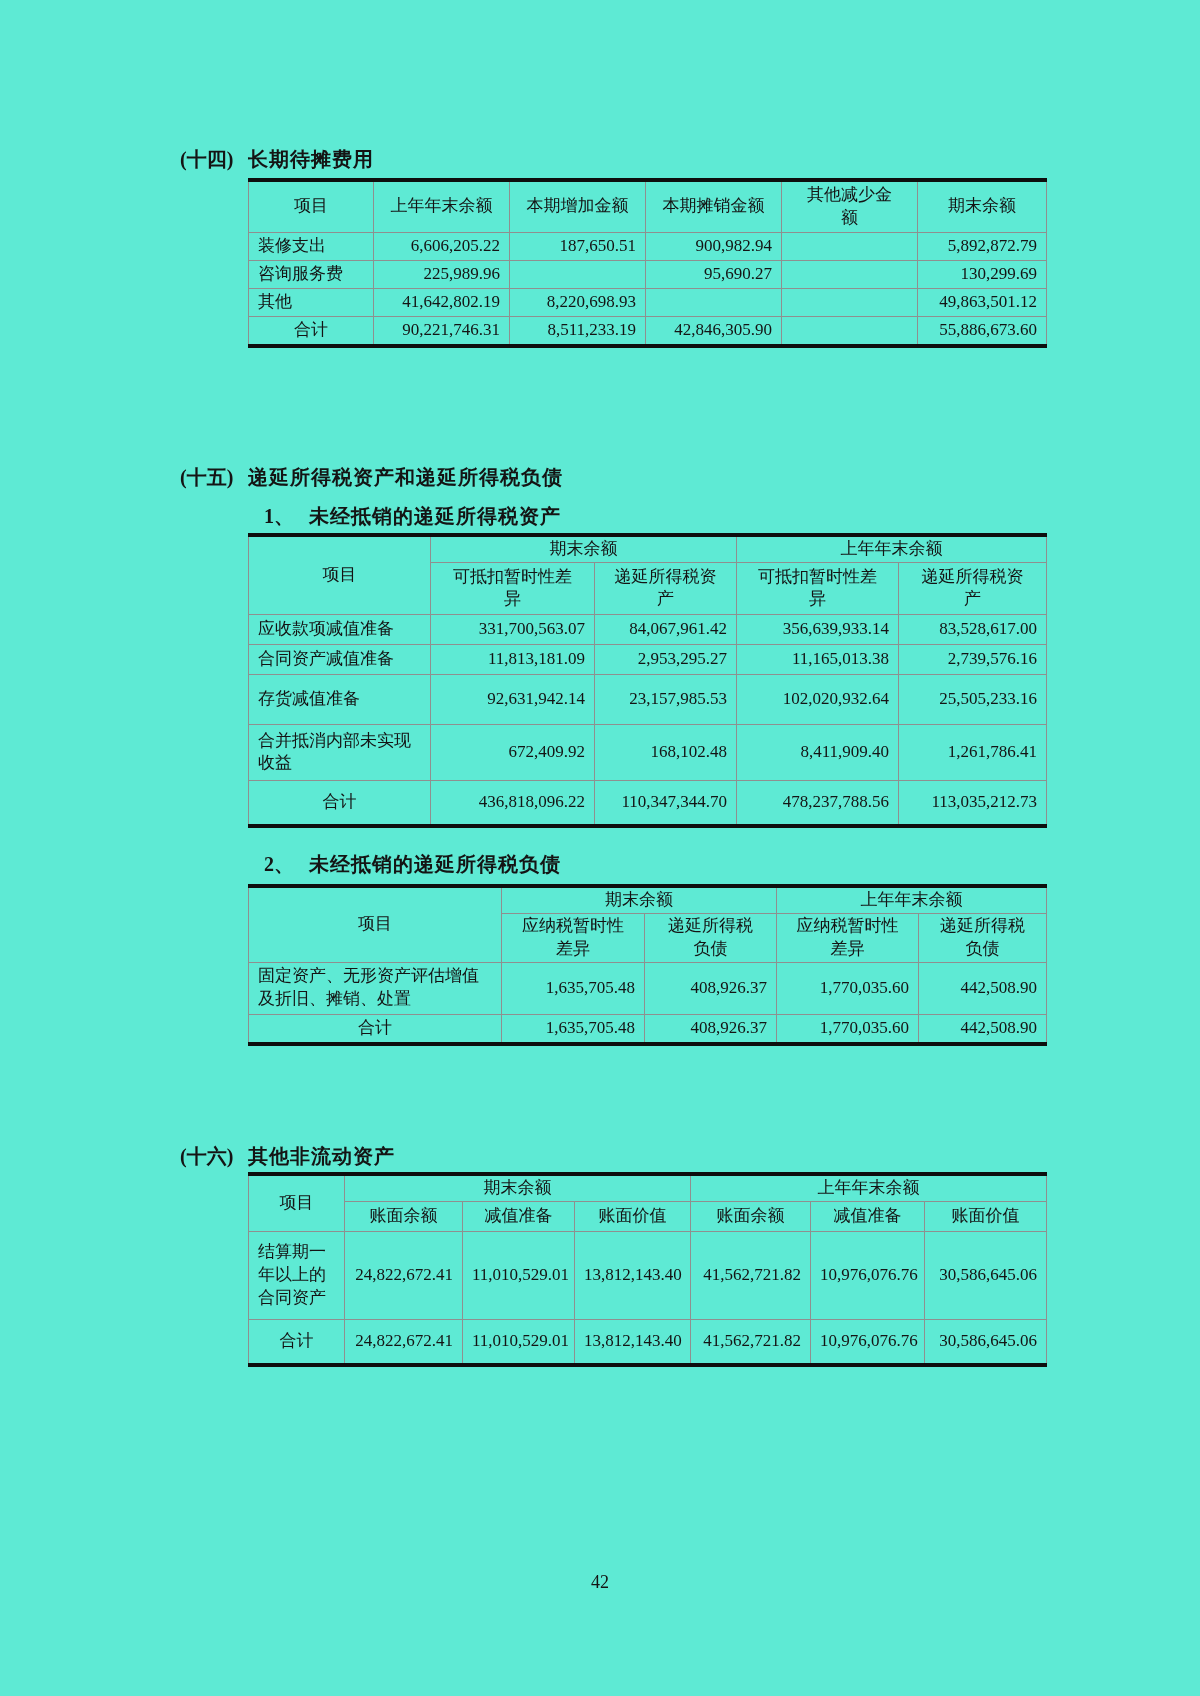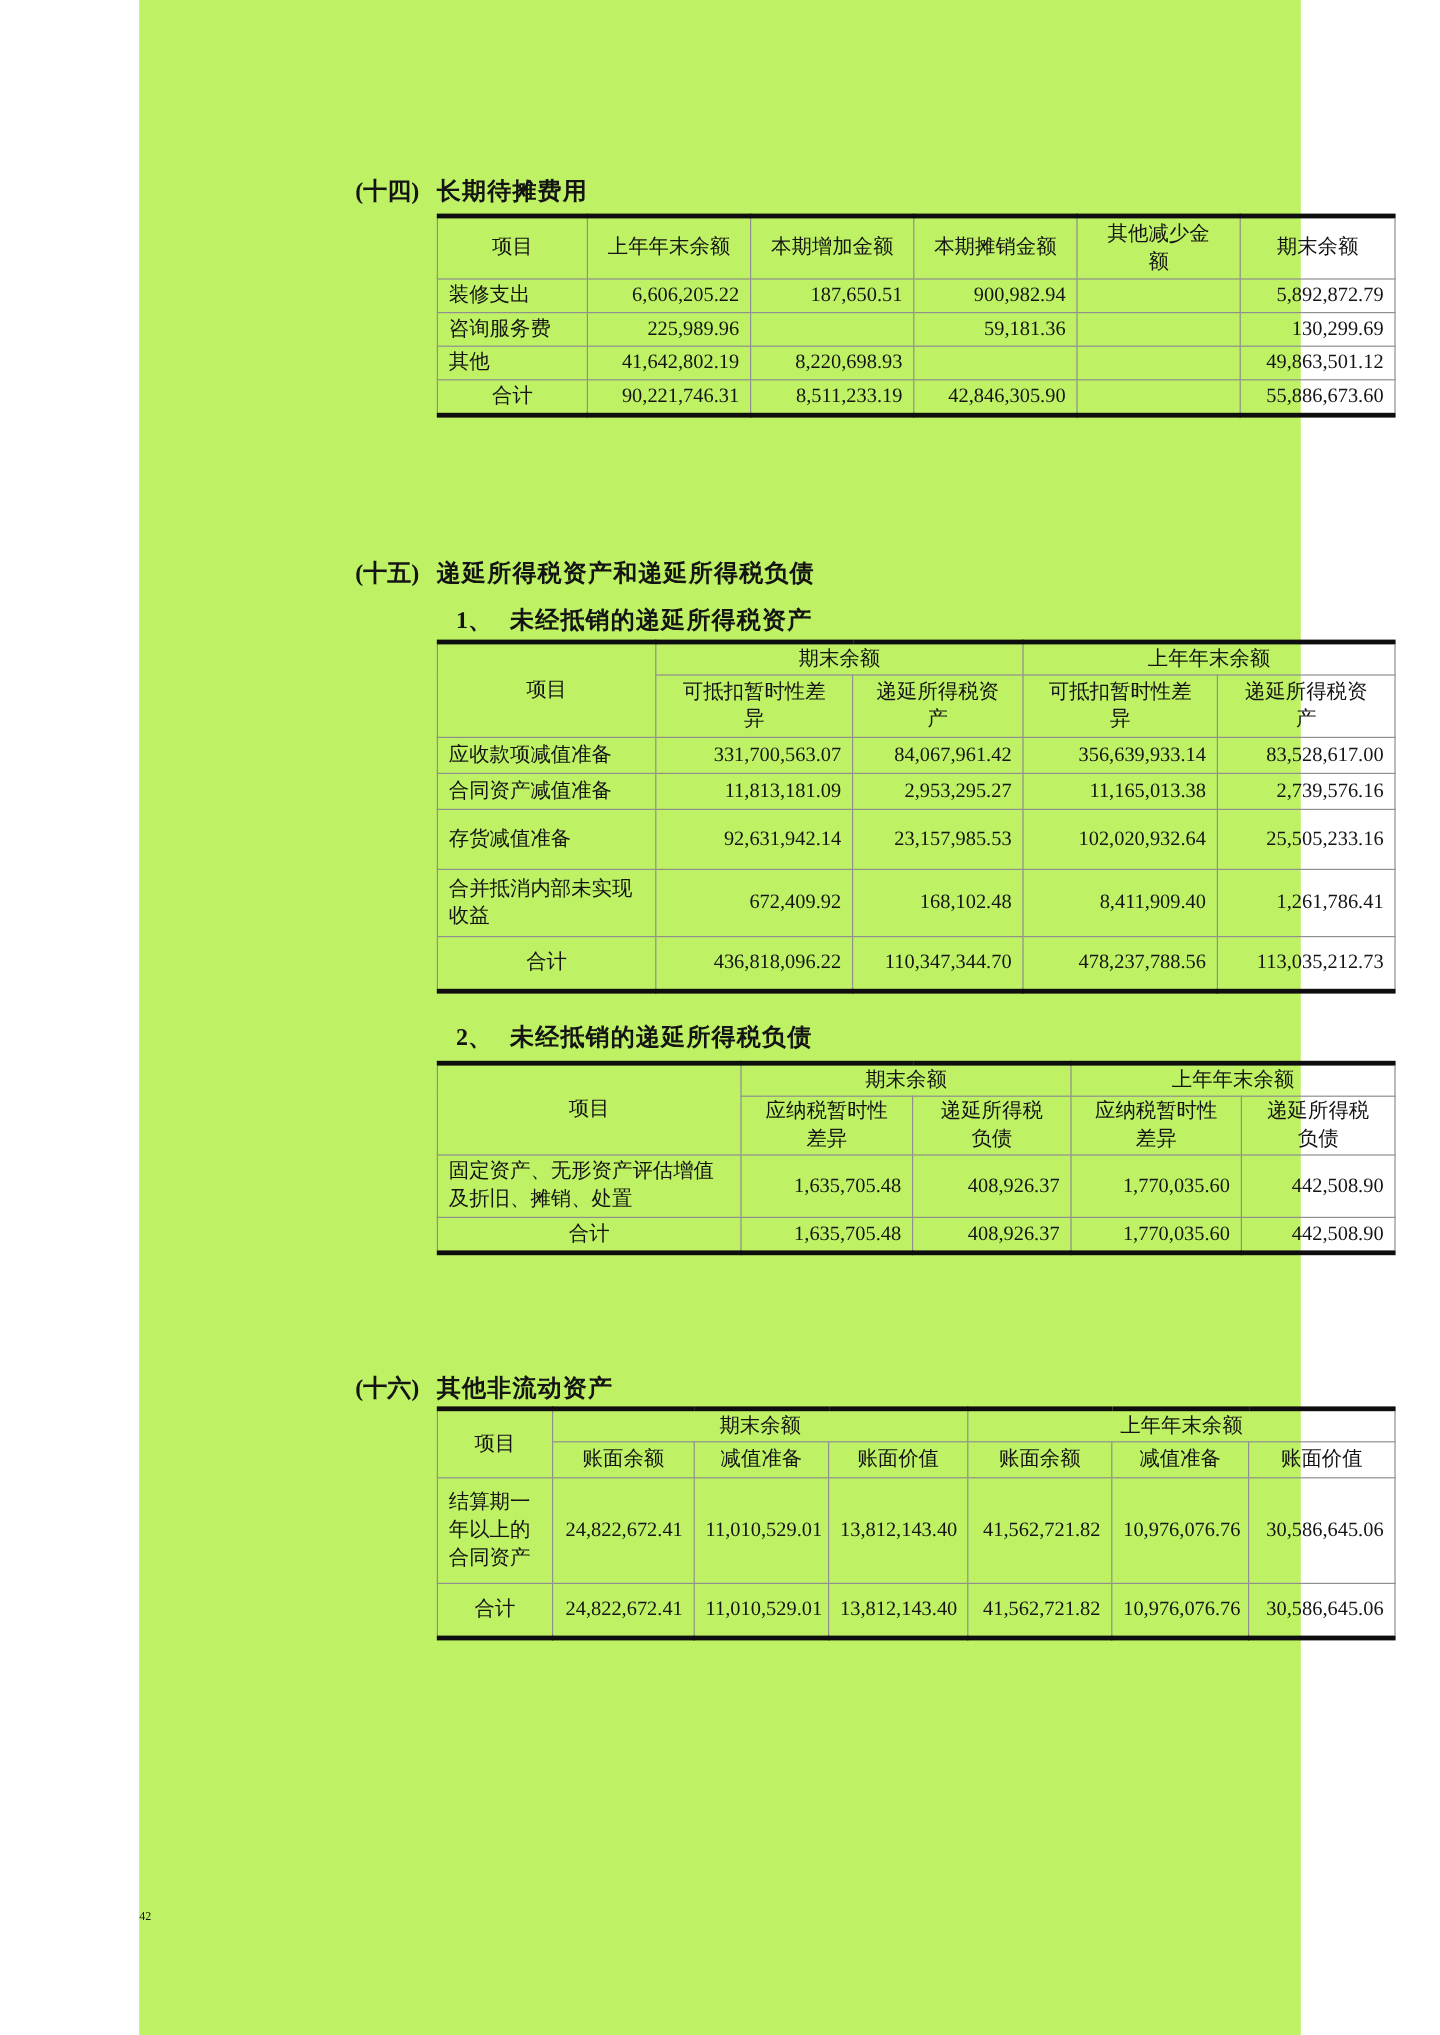--- a/index.html
+++ b/index.html
@@ -1,21 +1,21 @@
 <!DOCTYPE html>
 <html><head>
 <meta charset="utf-8">
 <style>
   html,body { margin:0; padding:0; background:#ffffff; }
   .page {
     position:relative;
-    width:968px;
+    width:1200px;
     height:1696px;
     margin:0 auto;
-    background:#bef264;
+    background:#5eead4;
     font-family:"Liberation Serif","DejaVu Serif",serif;
     color:#141414;
   }
   .sec-heading { position:absolute; font-size:20px; font-weight:bold; white-space:nowrap; letter-spacing:1px; }
   .sec-label   { display:inline-block; width:68px; letter-spacing:0; }
   .sub-heading { position:absolute; font-size:20px; font-weight:bold; white-space:nowrap; letter-spacing:1px;text-align:center; }
   .sub-label   { display:inline-block; width:60px; letter-spacing:0; }
 
   table.fin {
     position:absolute;
@@ -34,21 +34,21 @@
     vertical-align:middle;
     white-space:pre-line;
     overflow:hidden;
   }
   table.fin th { text-align:center; }
   .c-num   { text-align:right; }
   .c-label { text-align:left; }
   .c-total { text-align:center; }
   .page-number {
     position:absolute; left:0; top:1572px; width:100%;
-    text-align:left; font-size:10px;margin-top:20px;
+    text-align:center; font-size:18px;
   }
 </style>
 </head>
 <body>
 
 <div class="page">
 
   <div class="sec-heading" style="left:180px; top:146px;">
     <span class="sec-label">(十四)</span><span>长期待摊费用</span>
   </div>
@@ -77,21 +77,21 @@
       <td class="c-num">6,606,205.22</td>
       <td class="c-num">187,650.51</td>
       <td class="c-num">900,982.94</td>
       <td class="c-num"></td>
       <td class="c-num">5,892,872.79</td>
     </tr>
     <tr style="height:28px">
       <td class="c-label">咨询服务费</td>
       <td class="c-num">225,989.96</td>
       <td class="c-num"></td>
-      <td class="c-num">59,181.36</td>
+      <td class="c-num">95,690.27</td>
       <td class="c-num"></td>
       <td class="c-num">130,299.69</td>
     </tr>
     <tr style="height:28px">
       <td class="c-label">其他</td>
       <td class="c-num">41,642,802.19</td>
       <td class="c-num">8,220,698.93</td>
       <td class="c-num"></td>
       <td class="c-num"></td>
       <td class="c-num">49,863,501.12</td>

